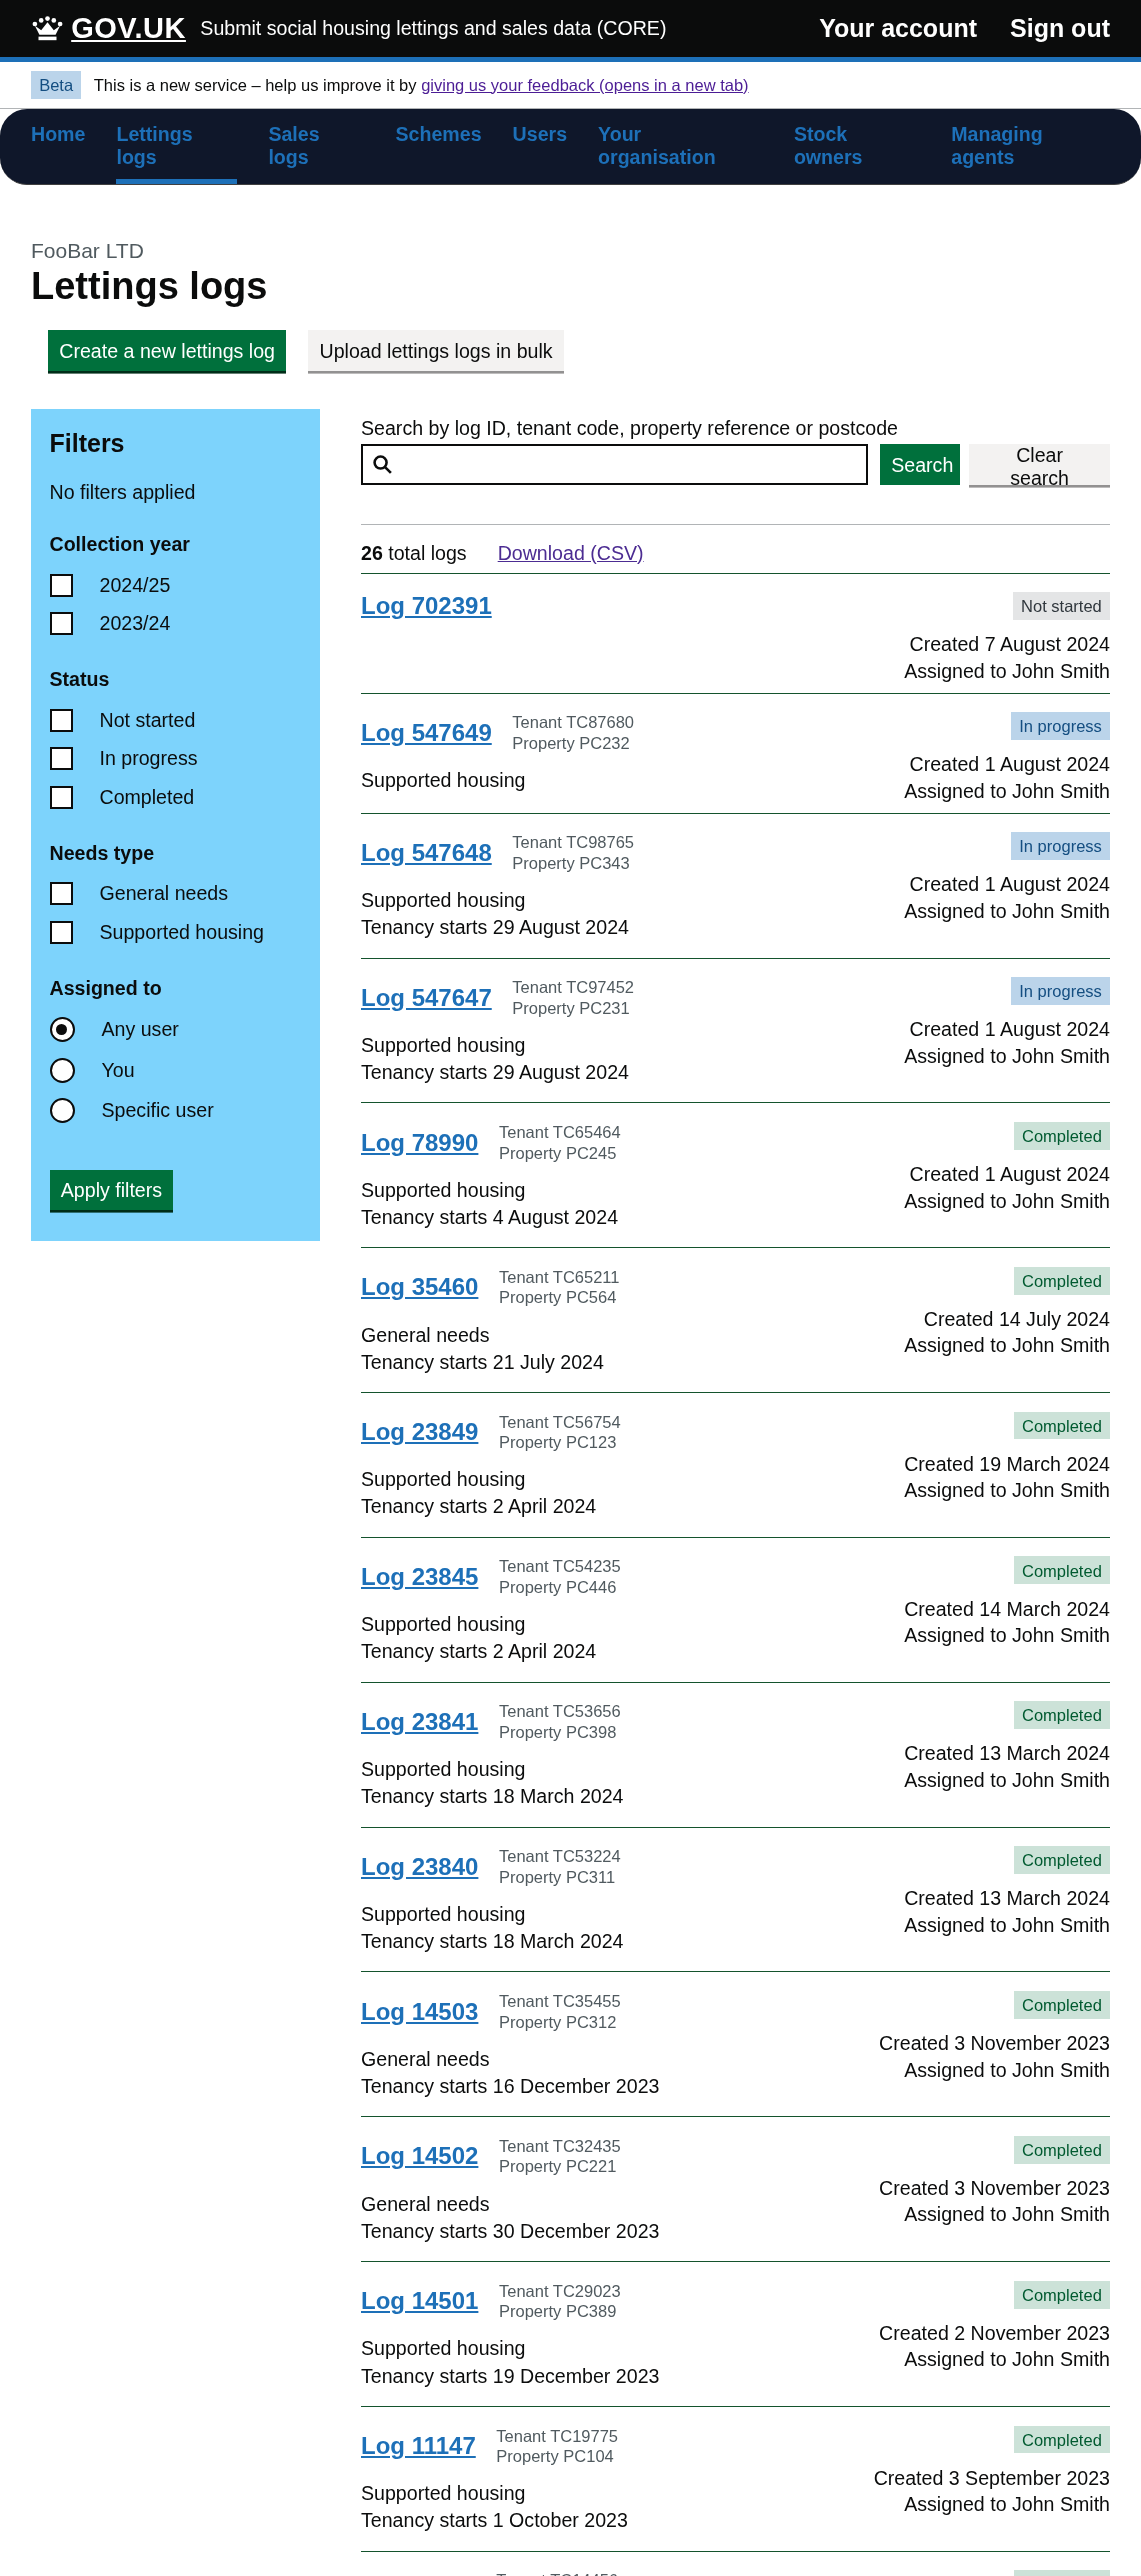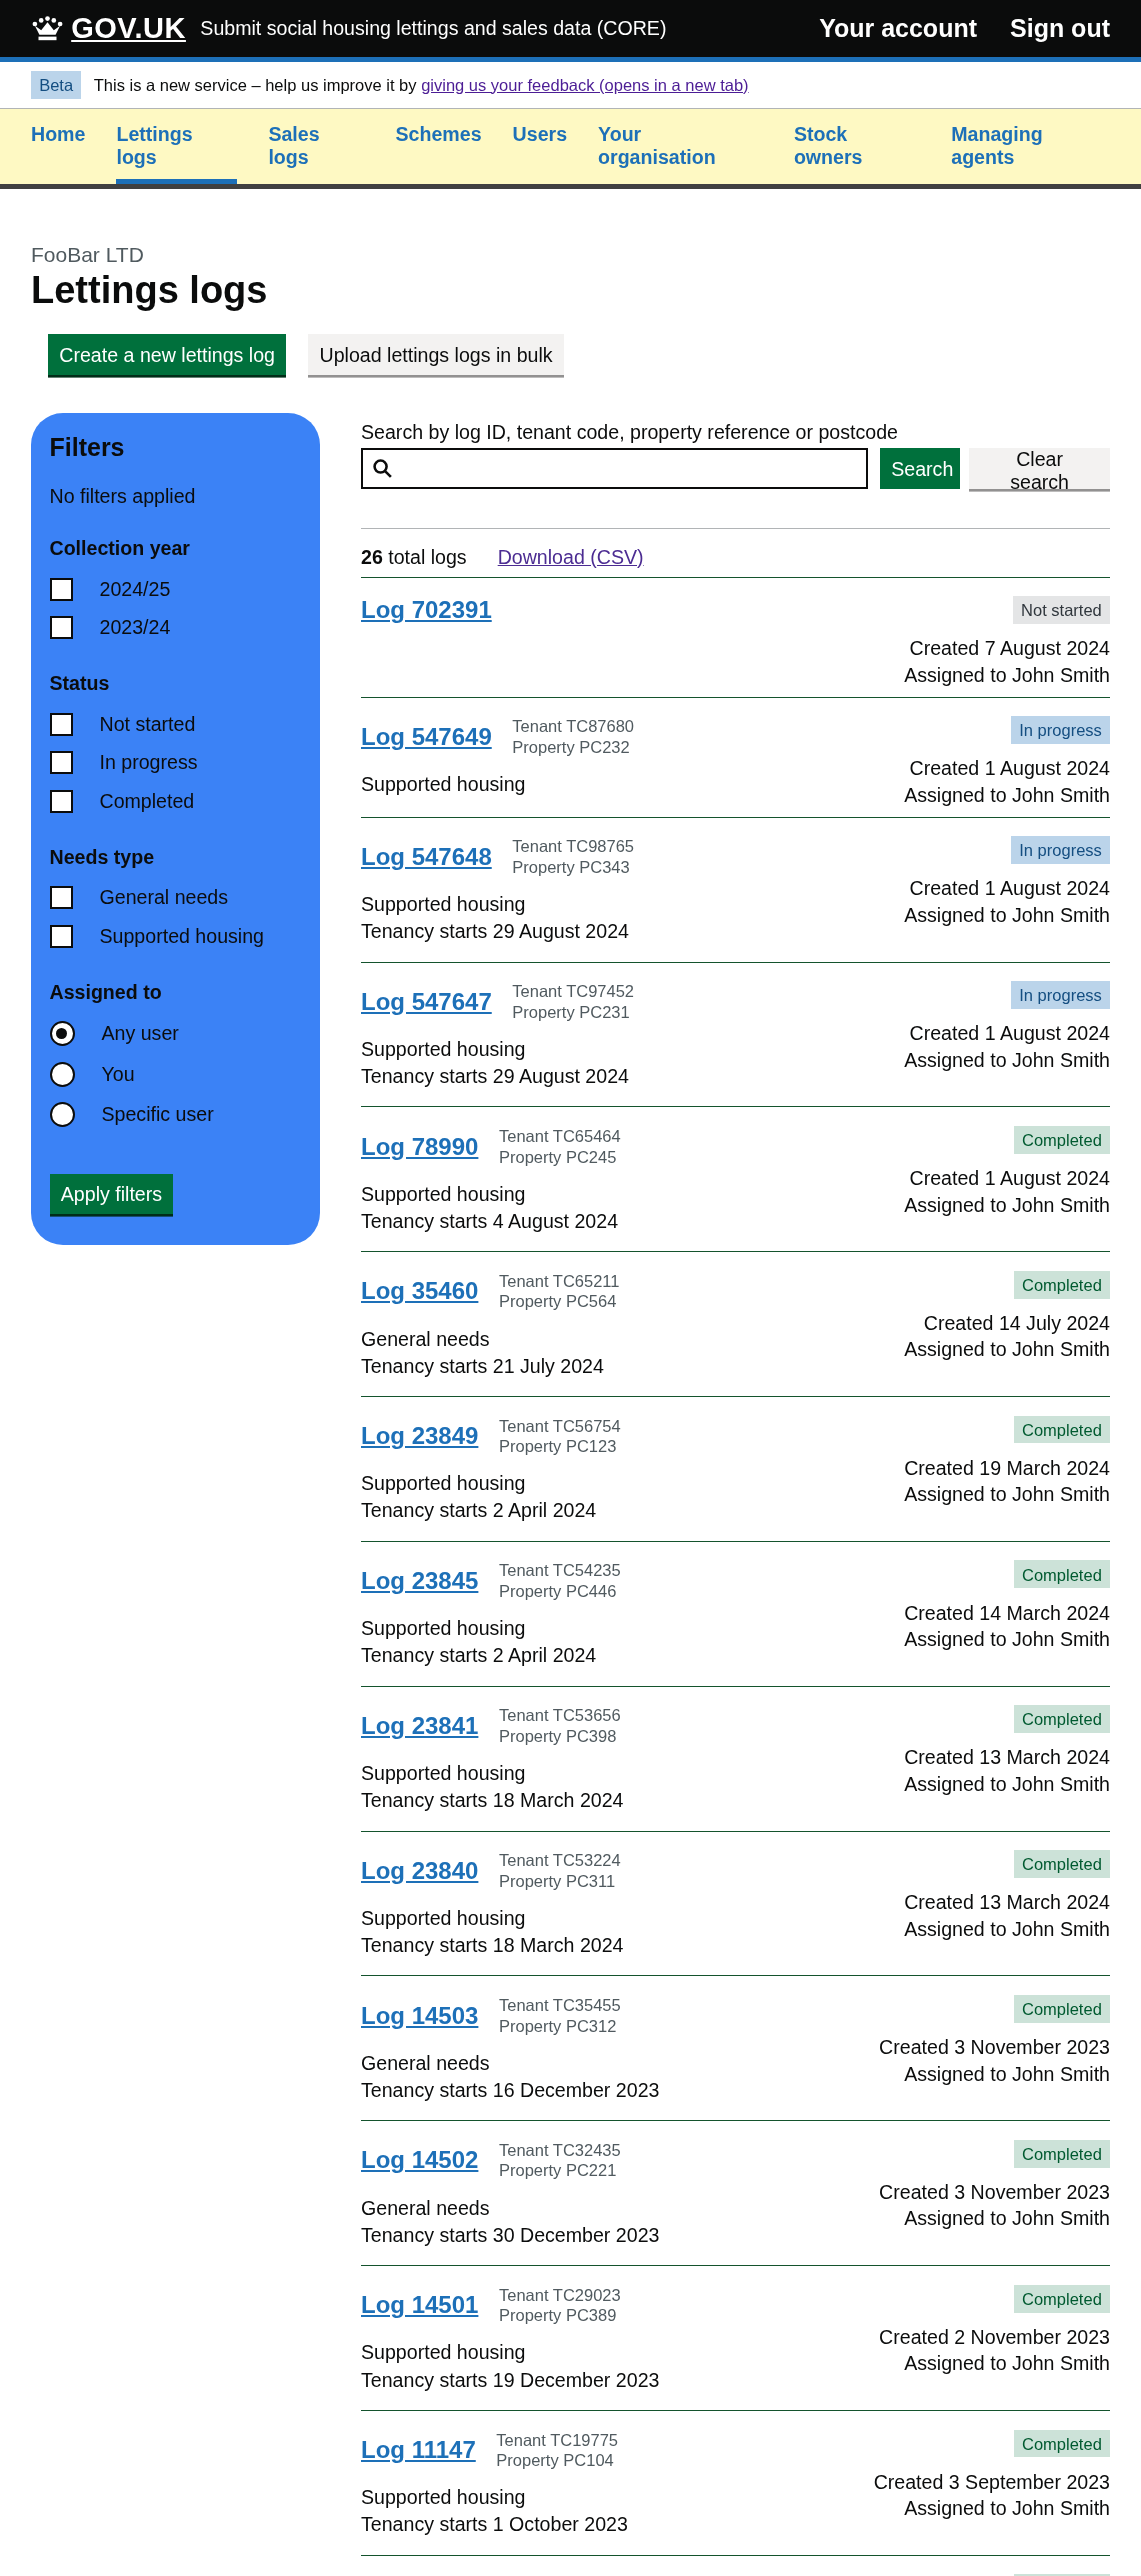--- a/index.html
+++ b/index.html
@@ -26,39 +26,39 @@
   .phase-banner { background: #fff; border-bottom: 1px solid #b1b4b6; }
   .phase-banner .container { display: flex; align-items: center; padding: 9.3px 0; gap: 12.4px; }
   .tag { display: inline-block; font-size: 16.5px; line-height: 1; padding: 6.2px 8.2px 5.2px; white-space: nowrap; }
   .tag--blue { background: #bbd4ea; color: #144e81; }
   .tag--grey { background: #e4e5e6; color: #30373d; }
   .tag--green { background: #cce2d8; color: #005a30; }
   .phase-text { font-size: 16.5px; }
   .phase-text a { color: #4c1d95; }
 
   
-  .primary-nav { background: #fef9c3; border-bottom: 5px solid #404040; }
+  .primary-nav { background: #0f172a; border-bottom: 1px solid #404040; border-radius: 27px; }
   .primary-nav .container { display: flex; gap: 31px; }
   .nav-item { position: relative; display: inline-block; padding: 13.4px 0 15.5px; font-size: 19.6px; font-weight: bold; color: #1d70b8; text-decoration: none; }
   .nav-item.active::after { content: ""; position: absolute; left: 0; right: 0; bottom: 0; height: 5.2px; background: #1d70b8; }
 
   
   .main-section { padding-top: 54px; padding-bottom: 114px; }
   .caption { font-size: 21px; color: #505a5f; margin-bottom: 4px; }
   h1.page-title { font-size: 38px; line-height: 1; font-weight: bold; margin-bottom: 25px; }
   .button-row { display: flex; gap: 22px; margin-bottom: 38px; margin-left: 17px; }
   .btn { display: inline-block; font-size: 19.6px; padding: 9.3px 11.3px 8.2px; border: 0; cursor: pointer; text-align: center; }
   .btn-primary { background: #00703c; color: #fff; box-shadow: 0 2.6px 0 #002d18; }
   .btn-secondary { background: #f3f2f1; color: #0b0c0c; box-shadow: 0 2.6px 0 #929191; }
 
   
   .columns { display: flex; align-items: flex-start; gap: 41px; }
 
   
-  .filters { width: 289px; flex: none; background: #3b82f6; padding: 20.6px 18.5px 31px; border-radius: 32px; }
+  .filters { width: 289px; flex: none; background: #7dd3fc; padding: 20.6px 18.5px 31px; }
   .filters h2 { font-size: 25px; margin-bottom: 23px; }
   .filters .no-filters { font-size: 19.6px; margin-bottom: 29px; }
   .filter-group { margin-bottom: 33px; }
   .filter-group h3 { font-size: 19.6px; margin-bottom: 17.5px; }
   .option-row { display: flex; align-items: center; gap: 27px; margin-bottom: 15.5px; }
   .checkbox { width: 23px; height: 23px; border: 2.1px solid #0b0c0c; background: #fff; flex: none; }
   .radio { width: 25px; height: 25px; border: 2.1px solid #0b0c0c; border-radius: 50%; background: #fff; flex: none; position: relative; }
   .radio.checked::after { content: ""; position: absolute; left: 4.6px; top: 4.6px; width: 11.3px; height: 11.3px; border-radius: 50%; background: #0b0c0c; }
   .option-label { font-size: 19.6px; }
   .apply-btn { margin-top: 13.4px; }

